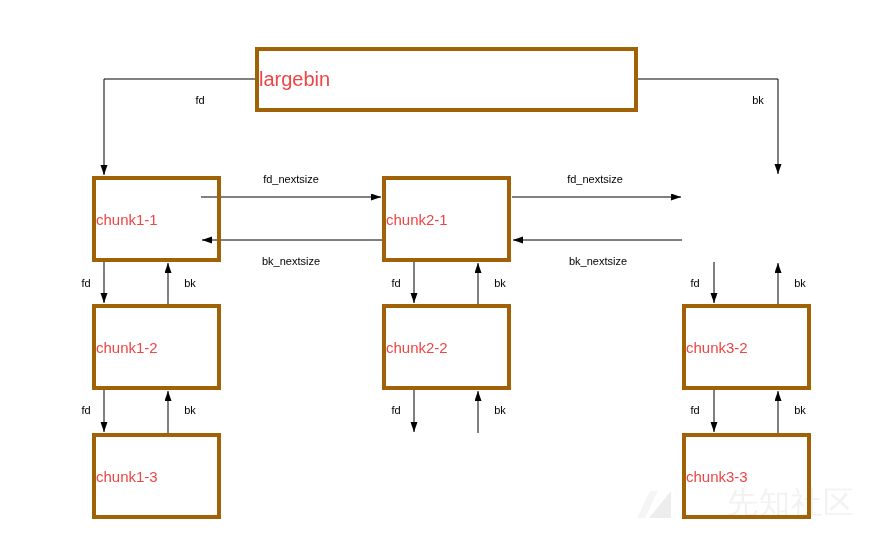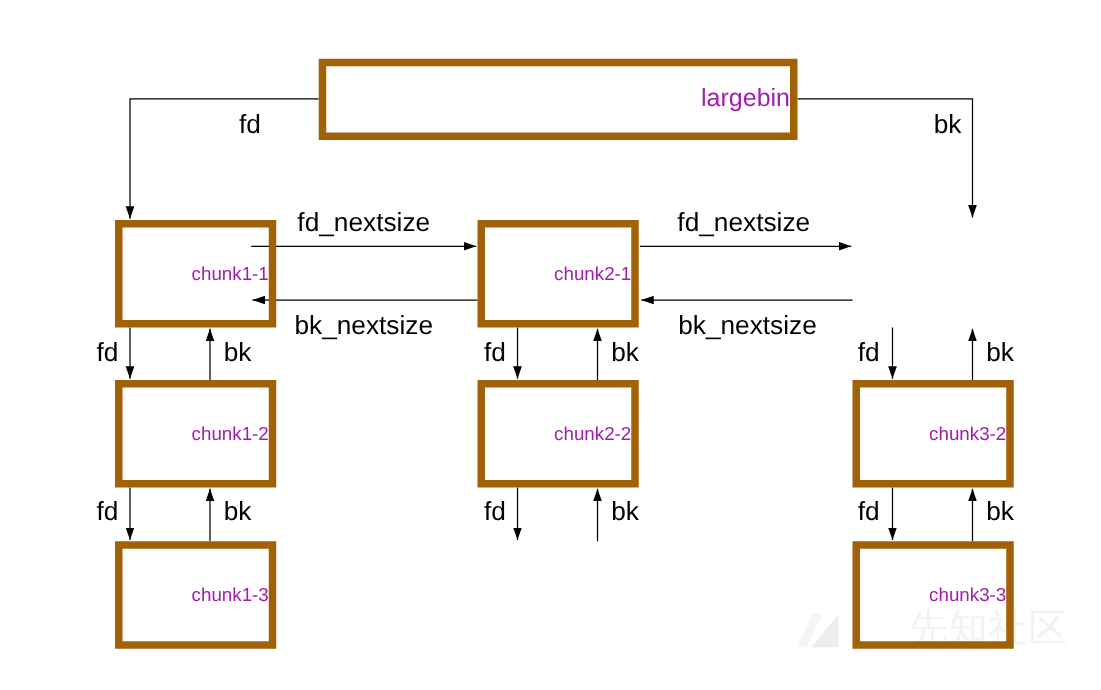--- a/index.html
+++ b/index.html
@@ -41,47 +41,47 @@
     z-index: 1;
   }
   .edges path {
     fill: none;
     stroke: #000000;
     stroke-width: 1;
   }
   .node {
     position: absolute;
     box-sizing: border-box;
-    border: 6px solid #a16207;
+    border: 4px solid #a16207;
     background: transparent;
     display: flex;
     align-items: center;
-    justify-content: flex-end;
+    justify-content: flex-start;
     z-index: 2;
-    color: #a21caf;
+    color: #ef4444;
   }
   .node-largebin {
     left: 255px; top: 47px;
     width: 383px; height: 65px;
     font-size: 20px;
   }
   .node-chunk {
     width: 129px; height: 86px;
     font-size: 15px;
   }
   .col-0 { left: 72px; margin-left: 20px; }
   .col-1 { left: 382px; }
   .col-2 { left: 682px; }
   .row-0 { top: 176px; }
   .row-1 { top: 304px; }
   .row-2 { top: 433px; }
   .edge-label {
     position: absolute;
     transform: translate(-50%, -50%);
-    font-size: 21px;
+    font-size: 11px;
     color: #000000;
     white-space: nowrap;
     z-index: 3;
   }
 </style>
 </head>
 <body>
 
 <div class="canvas">
 

